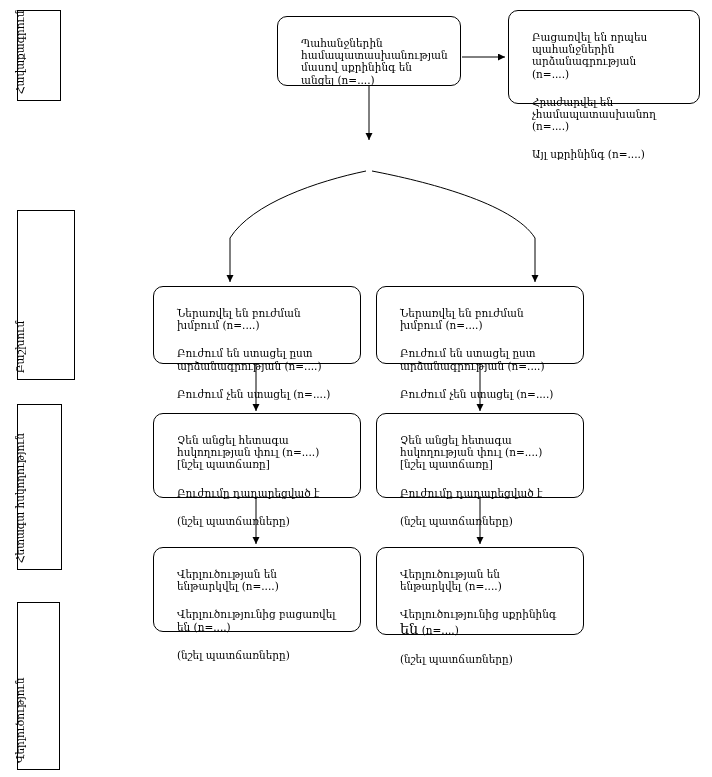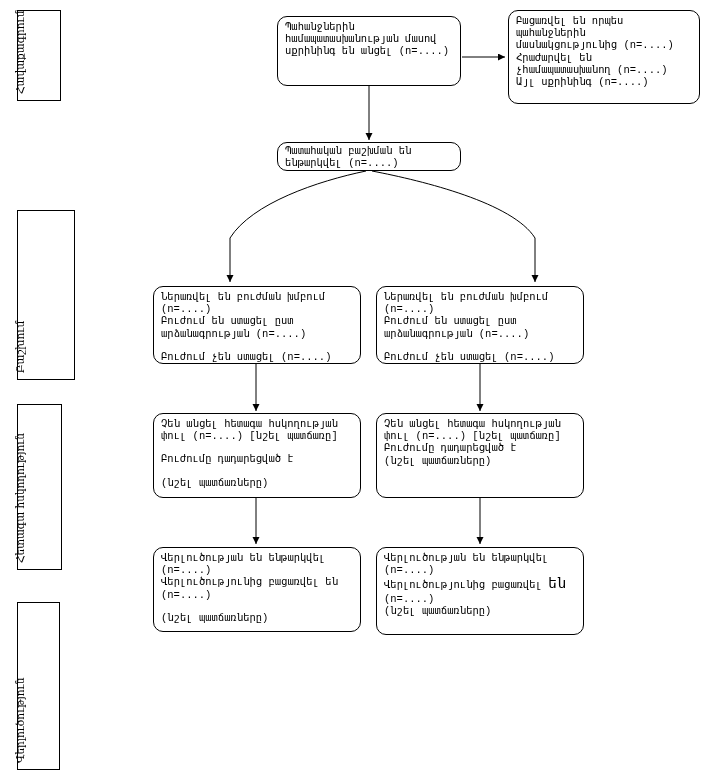--- a/index.html
+++ b/index.html
@@ -8,21 +8,21 @@
     font-family:"DejaVu Serif","DejaVu Sans",serif; color:#000;
     overflow:hidden;
   }
   svg.connectors { position:absolute; left:0; top:0; pointer-events:none; }
   .node {
     position:absolute; box-sizing:border-box;
     border:1px solid #000; border-radius:10px; background:#fff;
     font-size:10.5px; line-height:1.16; padding:4px 7px;
     text-align:left;
   }
-  .node p { margin:0;font-family:Liberation Mono, monospace; }
+  .node p { margin:16px; }
   .node p.gap { margin-top:11px; }
   .node.tight { padding:2px 7px; }
   .sidelabel {
     position:absolute; box-sizing:border-box;
     border:1px solid #000; background:#fff;
   }
   .sidelabel .vtext {
     position:absolute; left:8px; bottom:6px;
     transform-origin:0 100%; transform:rotate(-90deg);
     white-space:nowrap; font-size:10.5px;
@@ -61,28 +61,25 @@
   </div>
   <div class="sidelabel" style="left:17px; top:602px; width:43px; height:168px;">
     <span class="vtext">Վերլուծություն</span>
   </div>
 
   <div class="node" style="left:277px; top:16px; width:184px; height:70px;">
     <p>Պահանջներին համապատասխանության մասով սքրինինգ են անցել (n=....)</p>
   </div>
 
   <div class="node" style="left:508px; top:10px; width:192px; height:94px;">
-    <p>Բացառվել են որպես պահանջներին մասնակցությունից (n=....)</p>
+    <p>Բացառվել են որպես պահանջներին արձանագրության (n=....)</p>
     <p>Հրաժարվել են չհամապատասխանող (n=....)</p>
     <p>Այլ սքրինինգ (n=....)</p>
   </div>
 
-  <div class="node tight" style="left:277px; top:142px; width:184px; height:29px;">
-    <p>Պատահական բաշխման են ենթարկվել (n=....)</p>
-  </div>
 
   <div class="node" style="left:153px; top:286px; width:208px; height:78px;">
     <p>Ներառվել են բուժման խմբում (n=....)</p>
     <p>Բուժում են ստացել ըստ արձանագրության (n=....)</p>
     <p class="gap">Բուժում չեն ստացել (n=....)</p>
   </div>
 
   <div class="node" style="left:376px; top:286px; width:208px; height:78px;">
     <p>Ներառվել են բուժման խմբում (n=....)</p>
     <p>Բուժում են ստացել ըստ արձանագրության (n=....)</p>
@@ -102,17 +99,17 @@
   </div>
 
   <div class="node" style="left:153px; top:547px; width:208px; height:85px;">
     <p>Վերլուծության են ենթարկվել (n=....)</p>
     <p>Վերլուծությունից բացառվել են (n=....)</p>
     <p class="gap">(նշել պատճառները)</p>
   </div>
 
   <div class="node" style="left:376px; top:547px; width:208px; height:88px;">
     <p>Վերլուծության են ենթարկվել (n=....)</p>
-    <p><span>Վերլուծությունից բացառվել </span><span class="big-en">են</span><span> (n=....)</span></p>
+    <p><span>Վերլուծությունից սքրինինգ </span><span class="big-en">են</span><span> (n=....)</span></p>
     <p>(նշել պատճառները)</p>
   </div>
 
 </div>
 
 </body></html>

